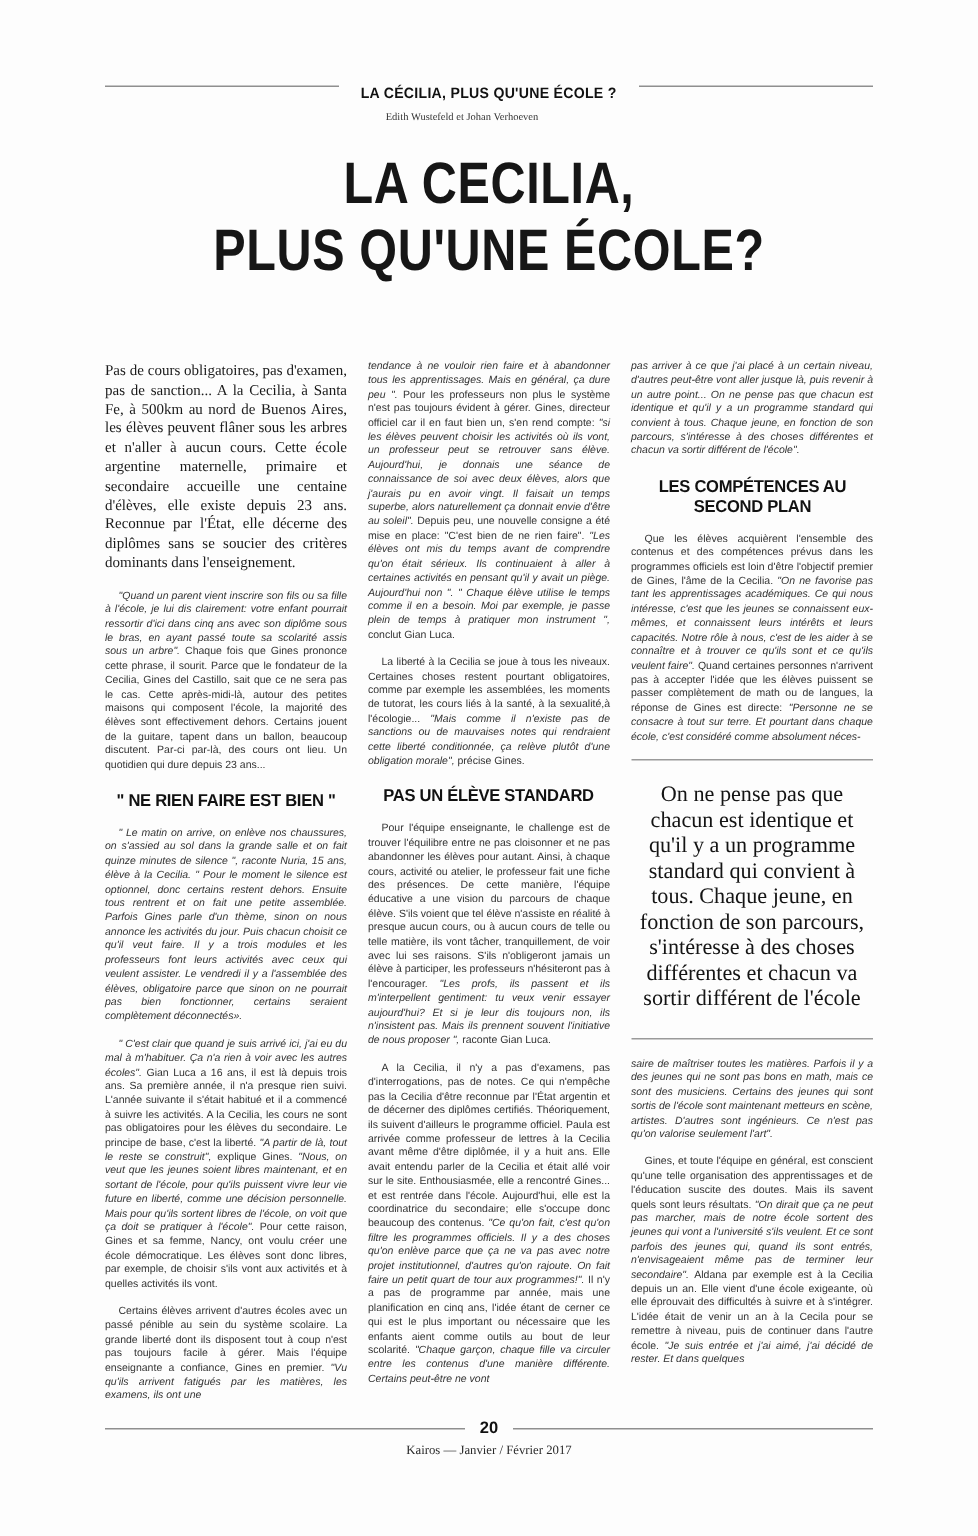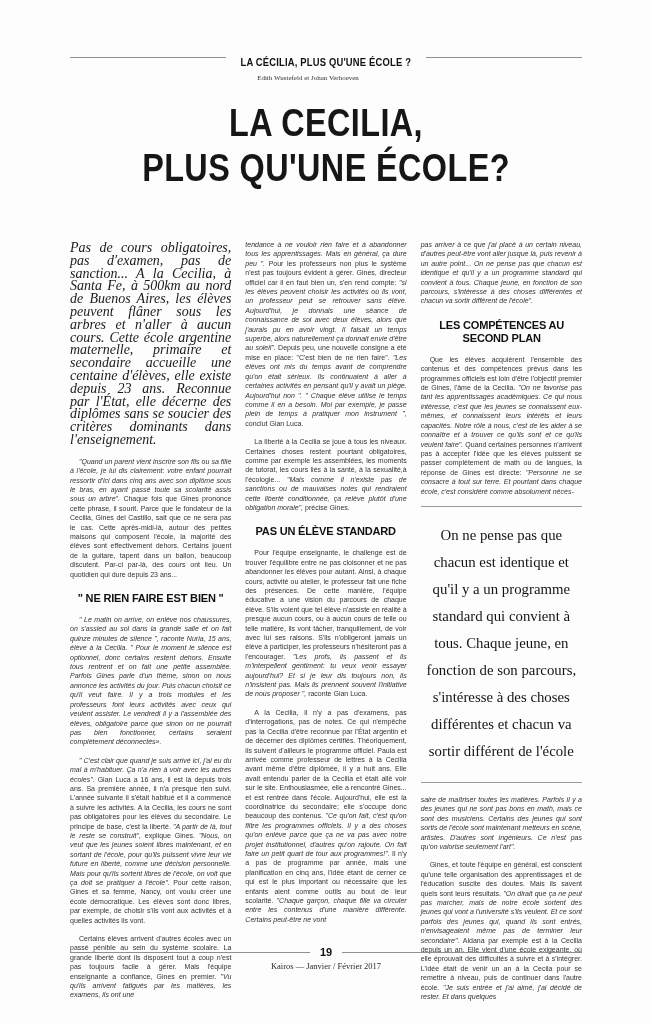--- a/index.html
+++ b/index.html
@@ -31,39 +31,39 @@
     transform:scaleX(.83);transform-origin:50% 0;
   }
   
   .columns{
     position:absolute;top:240px;left:70px;width:512px;
     display:flex;gap:14px;
   }
   .col{flex:1;min-width:0;}
   .lead{
     font-family:"Liberation Serif",serif;
-    font-size:14px;line-height:12.8px;text-align:justify;
-    color:#1a1a1a;margin:2px 0 10px 0;font-style:italic;
+    font-size:10px;line-height:12.8px;text-align:justify;
+    color:#1a1a1a;margin:2px 0 10px 0;
   }
   .body-para{
     font-size:7px;line-height:9.4px;text-align:justify;
     color:#333;margin:0 0 9px 0;
   }
   .body-para.indent{text-indent:9px;}
   .body-para em{font-style:italic;}
   .col-heading{
     font-size:11.5px;line-height:13px;font-weight:bold;color:#111;
     text-align:center;margin:13px 0 10px 0;letter-spacing:-.2px;
     transform:scaleX(.96);
   }
   .pullquote{
     margin:10px 0 12px 0;padding:15px 2px 17px 2px;
     border-top:1px solid #9a9a9a;border-bottom:1px solid #9a9a9a;
     font-family:"Liberation Serif",serif;
-    font-size:14.8px;line-height:27px;text-align:center;color:#141414;
+    font-size:14.8px;line-height:17px;text-align:center;color:#141414;
   }
   
   .footer-row{
     position:absolute;top:946px;left:70px;width:512px;
     display:flex;align-items:center;gap:10px;
   }
   .page-number{font-weight:bold;font-size:11px;color:#111;}
   .journal{
     position:absolute;top:961px;left:0;width:652px;text-align:center;
     font-family:"Liberation Serif",serif;font-size:8.5px;color:#2a2a2a;
@@ -103,17 +103,17 @@
       <h2 class="col-heading">LES COMPÉTENCES AU SECOND PLAN</h2>
       <p class="body-para indent"><span>Que les élèves acquièrent l'ensemble des contenus et des compétences prévus dans les programmes officiels est loin d'être l'objectif premier de Gines, l'âme de la Cecilia. </span><em>"On ne favorise pas tant les apprentissages académiques. Ce qui nous intéresse, c'est que les jeunes se connaissent eux-mêmes, et connaissent leurs intérêts et leurs capacités. Notre rôle à nous, c'est de les aider à se connaître et à trouver ce qu'ils sont et ce qu'ils veulent faire". </em><span>Quand certaines personnes n'arrivent pas à accepter l'idée que les élèves puissent se passer complètement de math ou de langues, la réponse de Gines est directe: </span><em>"Personne ne se consacre à tout sur terre. Et pourtant dans chaque école, c'est considéré comme absolument néces-</em></p>
       <div class="pullquote">On ne pense pas que chacun est identique et qu'il y a un programme standard qui convient à tous. Chaque jeune, en fonction de son parcours, s'intéresse à des choses différentes et chacun va sortir différent de l'école</div>
       <p class="body-para"><em>saire de maîtriser toutes les matières.  Parfois il y a des jeunes qui ne sont pas bons en math, mais ce sont des musiciens. Certains des jeunes qui sont sortis de l'école sont maintenant metteurs en scène, artistes. D'autres sont ingénieurs. Ce n'est pas qu'on valorise seulement l'art".</em></p>
       <p class="body-para indent"><span>Gines, et toute l'équipe en général, est conscient qu'une telle organisation des apprentissages et de l'éducation suscite des doutes. Mais ils savent quels sont leurs résultats. </span><em>"On dirait que ça ne peut pas marcher, mais de notre école sortent des jeunes qui vont a l'université s'ils veulent. Et ce sont parfois des jeunes qui, quand ils sont entrés, n'envisageaient même pas de terminer leur secondaire". </em><span>Aldana par exemple est à la Cecilia depuis un an. Elle vient d'une école exigeante, où elle éprouvait des difficultés à suivre et à s'intégrer. L'idée était de venir un an à la Cecila pour se remettre à niveau, puis de continuer dans l'autre école. </span><em>"Je suis entrée et j'ai aimé, j'ai décidé de rester. Et dans quelques</em></p>
     </div>
 </div>
 
 <div class="footer-row">
   <div class="rule"></div>
-  <div class="page-number">19</div>
+  <div class="page-number">20</div>
   <div class="rule"></div>
 </div>
 
 <div class="journal">Kairos — Janvier / Février 2017</div>
 
 </body></html>

